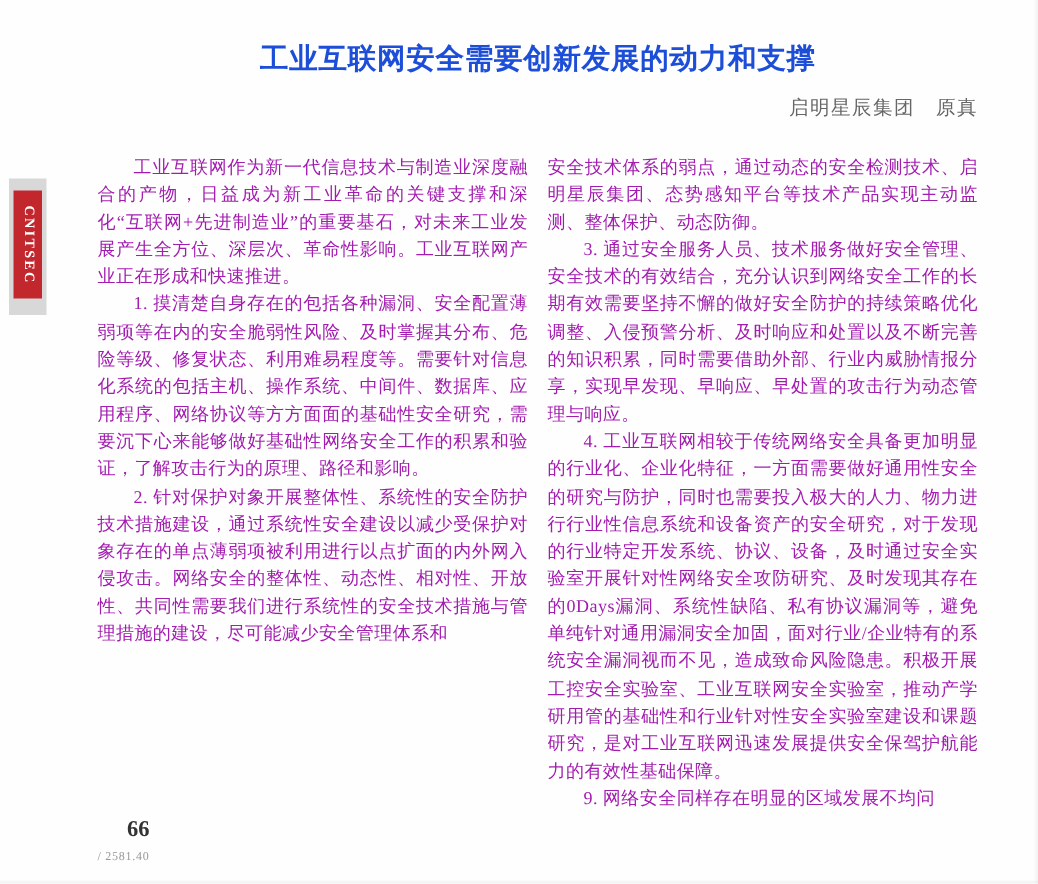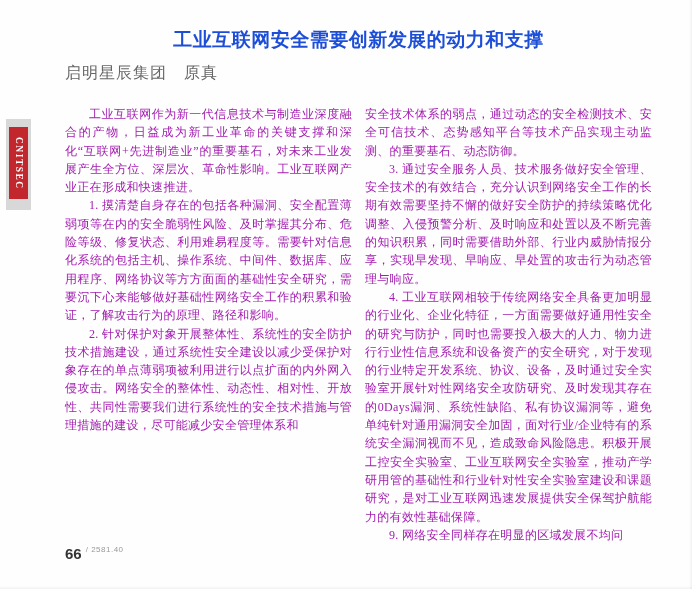--- a/index.html
+++ b/index.html
@@ -58,23 +58,23 @@
     font-family: "Liberation Sans", sans-serif;
     font-weight: bold;
     font-size: 19px;
     line-height: 26px;
     color: #1d4ed8;
     letter-spacing: 0.5px;
   }
   .byline {
     margin-top: 10px;
     margin-left: 65px; margin-right: 40px;
-    text-align: left;
+    text-align: right;
     font-family: "Liberation Sans", sans-serif;
-    font-size: 16px;
+    font-size: 13px;
     color: #666666;
     letter-spacing: 1px;
   }
 
   .columns {
     display: flex;
     gap: 13px;
     margin: 21px 40px 0 65px;
   }
   .col {
@@ -85,22 +85,23 @@
     letter-spacing: 0.3px;
     color: #a21caf;
     text-align: justify;
   }
   .col p { margin: 0; text-indent: 2em; }
   .col p.no-indent { text-indent: 0; }
 
   .footer {
     position: absolute;
     left: 65px; top: 545px;
-    display: flex; align-items: flex-start; gap: 4px;
-    font-family: Liberation Sans, sans-serif;
+    display: flex; align-items: flex-end; gap: 4px;
+    font-family: Liberation Serif, serif;
+    flex-direction: column;
   }
   .footer .num { font-size: 15px; font-weight: 600; color: #333333; }
   .footer .issue { font-size: 8px; color: #999999; letter-spacing: 0.5px; }
 </style>
 </head>
 <body>
 
 <div class="page">
 
   <div class="tab-edge"></div>
@@ -113,21 +114,21 @@
     <div class="byline">启明星辰集团　原真</div>
   </header>
 
   <div class="columns">
     <div class="col">
       <p>工业互联网作为新一代信息技术与制造业深度融合的产物，日益成为新工业革命的关键支撑和深化“互联网+先进制造业”的重要基石，对未来工业发展产生全方位、深层次、革命性影响。工业互联网产业正在形成和快速推进。</p>
       <p>1. 摸清楚自身存在的包括各种漏洞、安全配置薄弱项等在内的安全脆弱性风险、及时掌握其分布、危险等级、修复状态、利用难易程度等。需要针对信息化系统的包括主机、操作系统、中间件、数据库、应用程序、网络协议等方方面面的基础性安全研究，需要沉下心来能够做好基础性网络安全工作的积累和验证，了解攻击行为的原理、路径和影响。</p>
       <p>2. 针对保护对象开展整体性、系统性的安全防护技术措施建设，通过系统性安全建设以减少受保护对象存在的单点薄弱项被利用进行以点扩面的内外网入侵攻击。网络安全的整体性、动态性、相对性、开放性、共同性需要我们进行系统性的安全技术措施与管理措施的建设，尽可能减少安全管理体系和</p>
     </div>
     <div class="col">
-      <p class="no-indent">安全技术体系的弱点，通过动态的安全检测技术、安全可信技术、态势感知平台等技术产品实现主动监测、的重要基石、动态防御。</p>
+      <p class="no-indent">安全技术体系的弱点，通过动态的安全检测技术、启明星辰集团、态势感知平台等技术产品实现主动监测、整体保护、动态防御。</p>
       <p>3. 通过安全服务人员、技术服务做好安全管理、安全技术的有效结合，充分认识到网络安全工作的长期有效需要坚持不懈的做好安全防护的持续策略优化调整、入侵预警分析、及时响应和处置以及不断完善的知识积累，同时需要借助外部、行业内威胁情报分享，实现早发现、早响应、早处置的攻击行为动态管理与响应。</p>
       <p>4. 工业互联网相较于传统网络安全具备更加明显的行业化、企业化特征，一方面需要做好通用性安全的研究与防护，同时也需要投入极大的人力、物力进行行业性信息系统和设备资产的安全研究，对于发现的行业特定开发系统、协议、设备，及时通过安全实验室开展针对性网络安全攻防研究、及时发现其存在的0Days漏洞、系统性缺陷、私有协议漏洞等，避免单纯针对通用漏洞安全加固，面对行业/企业特有的系统安全漏洞视而不见，造成致命风险隐患。积极开展工控安全实验室、工业互联网安全实验室，推动产学研用管的基础性和行业针对性安全实验室建设和课题研究，是对工业互联网迅速发展提供安全保驾护航能力的有效性基础保障。</p>
       <p>9. 网络安全同样存在明显的区域发展不均问</p>
     </div>
   </div>
 
   <div class="footer">
     <span class="num">66</span>
     <span class="issue">/ 2581.40</span>
   </div>

